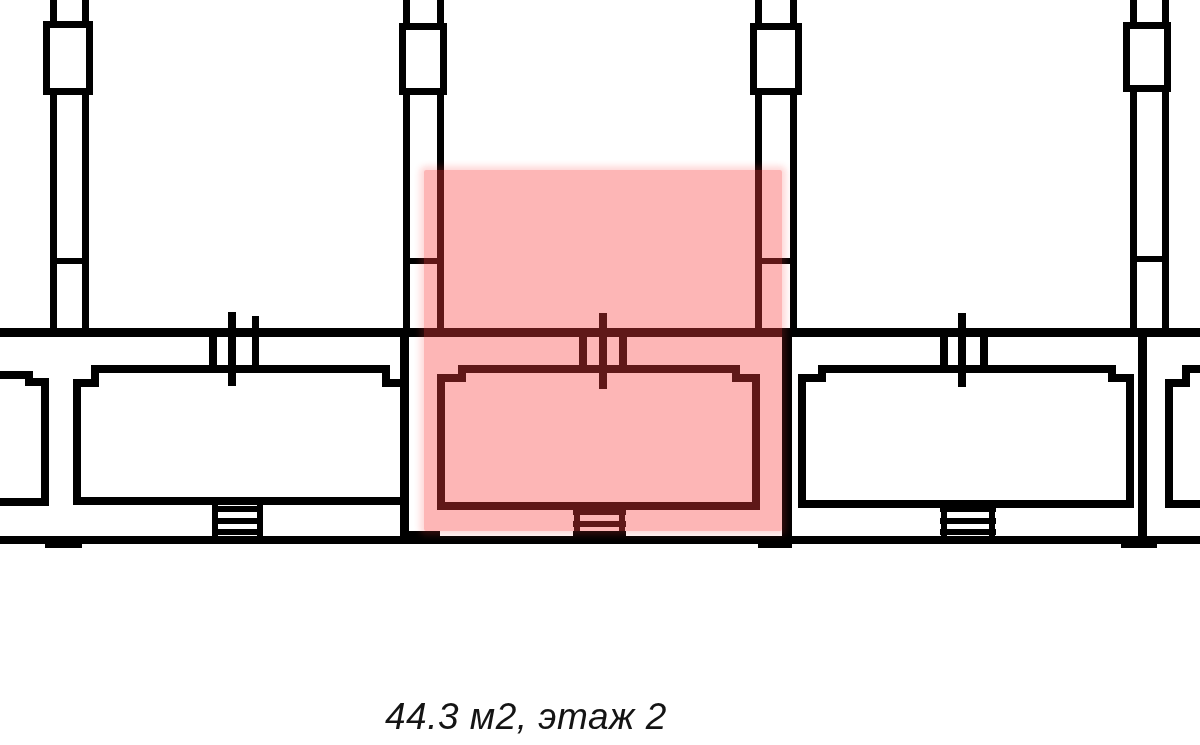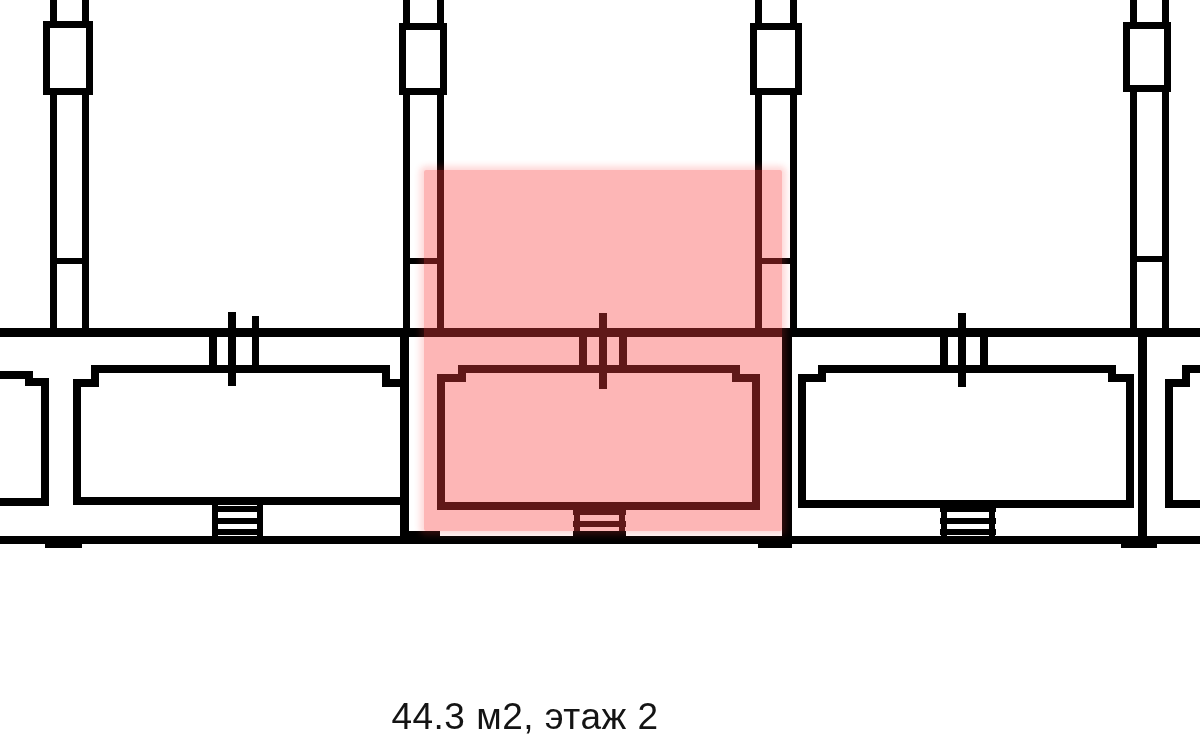--- a/index.html
+++ b/index.html
@@ -19,22 +19,22 @@
   .w6{stroke-width:6;} .w7{stroke-width:7;} .w8{stroke-width:8;} .w9{stroke-width:9;} .w10{stroke-width:10;}
   .highlight{
     position:absolute;left:424px;top:170px;width:358px;height:361px;
     background:var(--highlight);
     box-shadow:0 0 6px 4px var(--highlight-glow);
     border-radius:2px;
     cursor:pointer;
   }
   .caption{
     position:absolute;left:385px;top:696px;width:280px;
-    text-align:center;
-    font-size:37px;letter-spacing:0.5px;
+    text-align:left;
+    font-size:37px;font-style:italic;letter-spacing:0.5px;
     color:var(--caption-text);
     white-space:nowrap;
   }
 </style>
 </head>
 <body>
 
 <div class="canvas">
 
   <svg class="plan" width="1200" height="745" viewBox="0 0 1200 745" shape-rendering="crispEdges">

